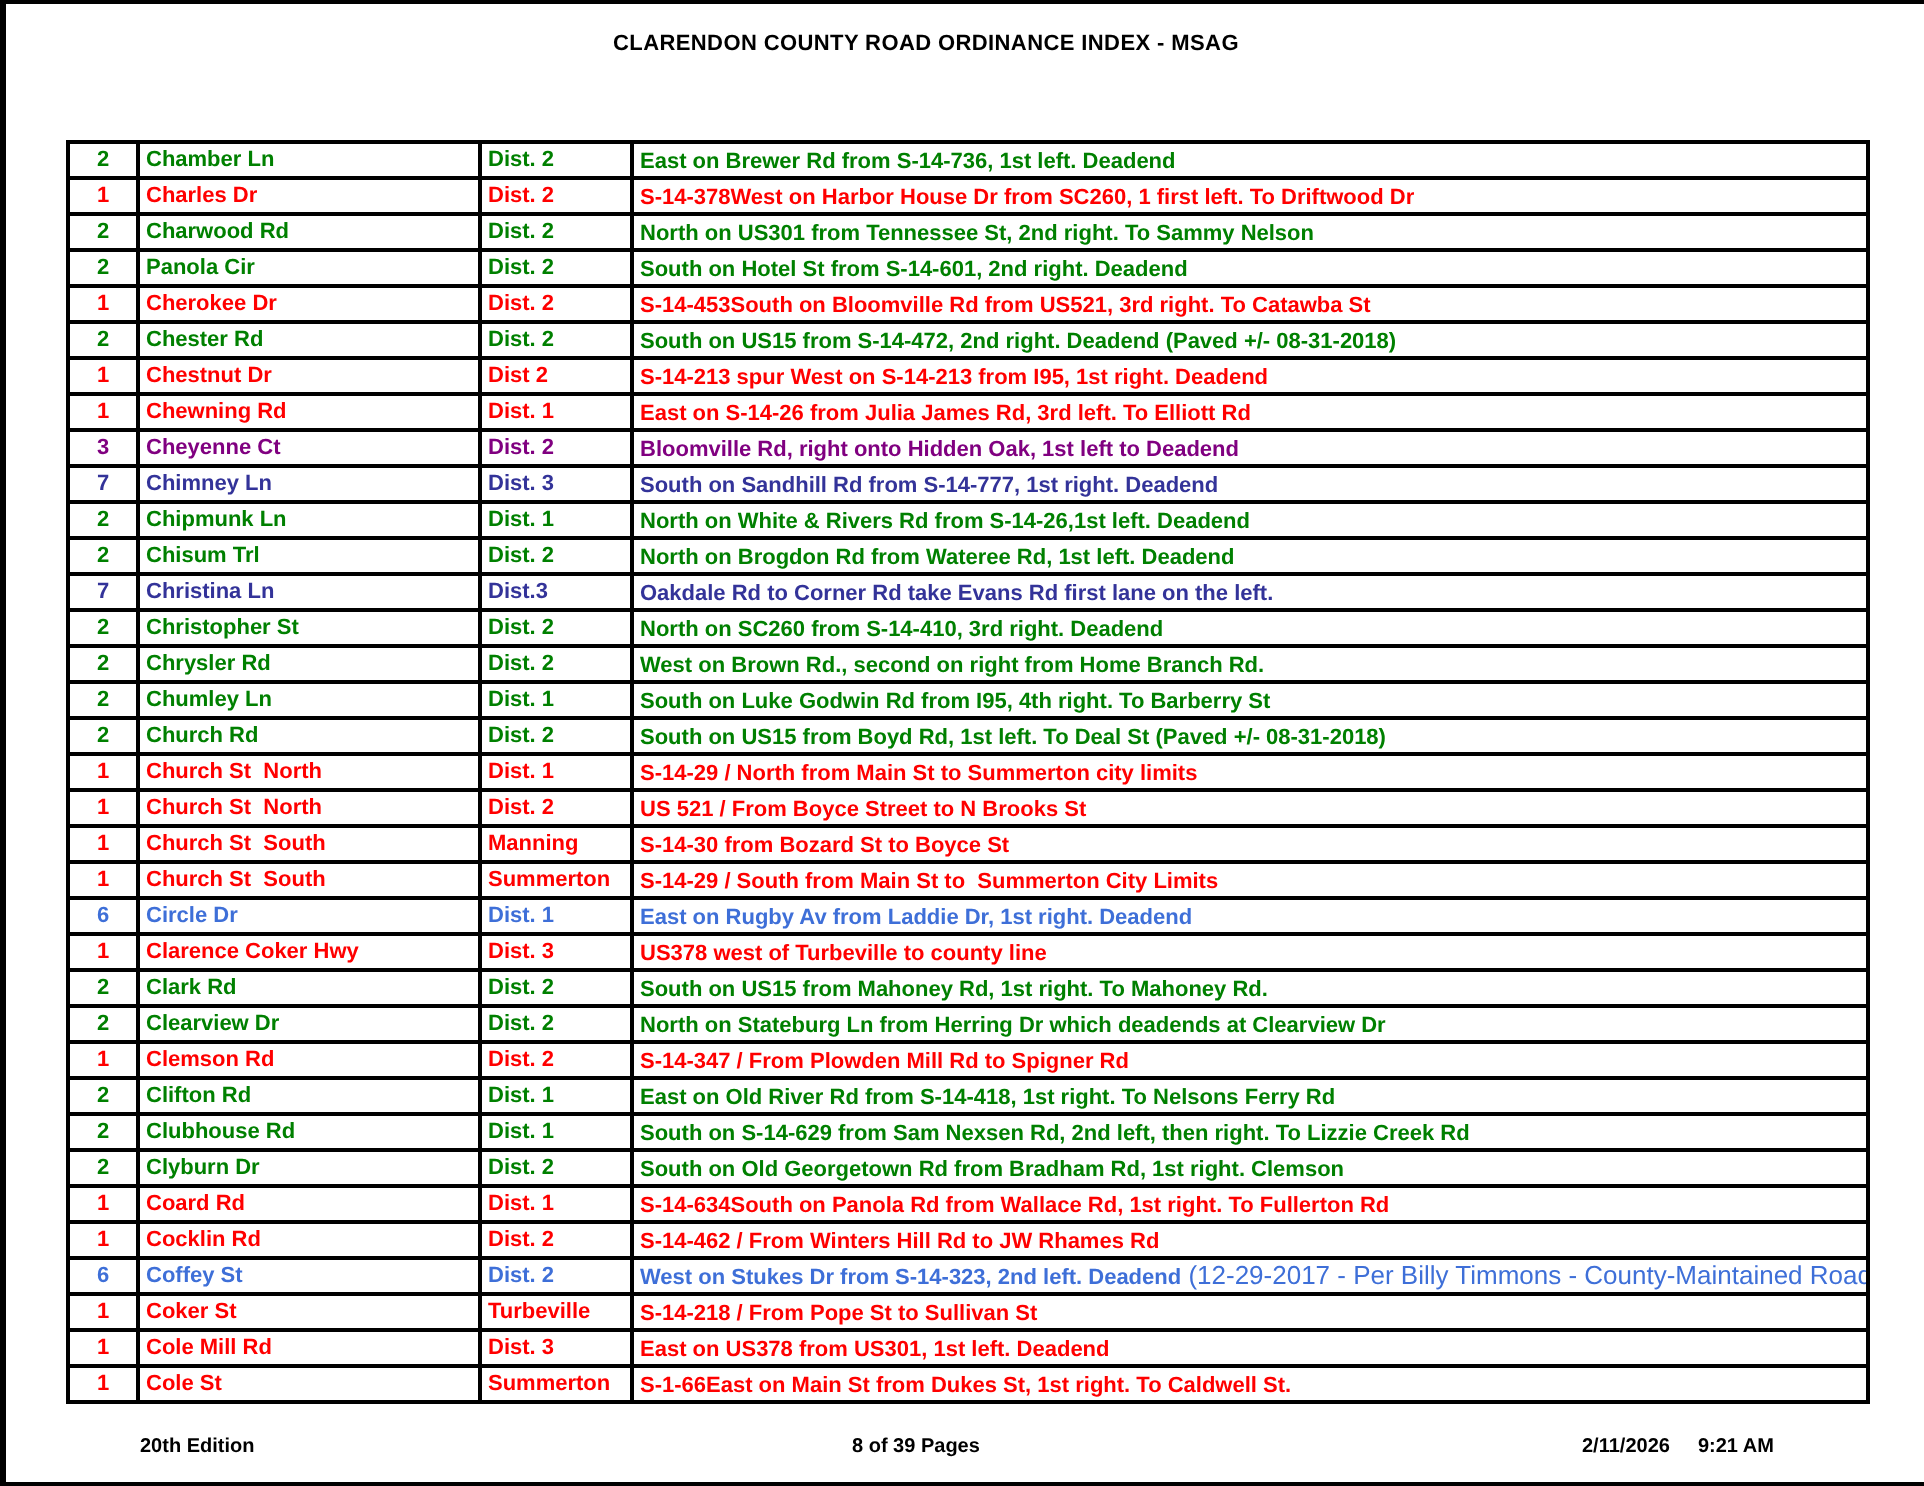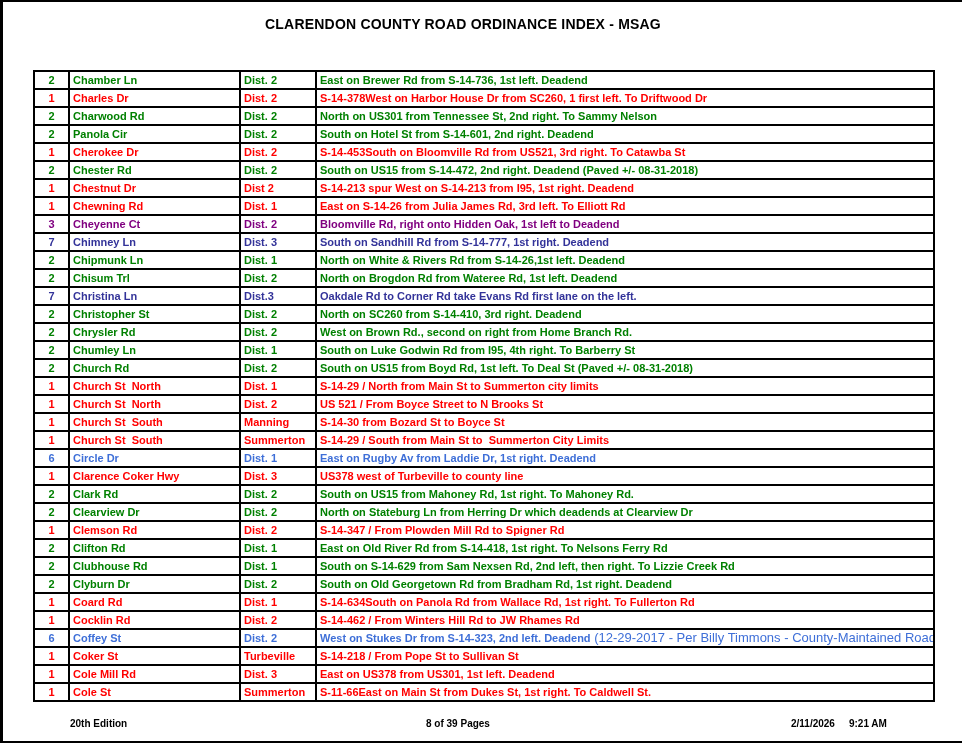--- a/index.html
+++ b/index.html
@@ -9,21 +9,21 @@
     font-family:"Liberation Sans",sans-serif;
     box-sizing:border-box;
     border-left:3px solid #000;
     border-top:2px solid #000;
     border-bottom:2px solid #000;
     overflow:hidden;
   }
   .page-title{
     position:absolute;left:0;top:14px;width:920px;
     text-align:center;
-    font-size:14px;font-weight:bold;color:#000;
+    font-size:11px;font-weight:bold;color:#000;
     letter-spacing:.2px;
     white-space:pre;
   }
   table.road-table{
     position:absolute;left:30px;top:68px;
     width:900px;
     border-collapse:collapse;
     table-layout:fixed;
   }
   table.road-table td{
@@ -228,21 +228,21 @@
       <tr style="height: 18px; color: rgb(0, 128, 0);">
     <td class="c-num">2</td>
     <td class="c-name">Clubhouse Rd</td>
     <td class="c-dist">Dist. 1</td>
     <td class="c-desc"><span class="desc-main">South on S-14-629 from Sam Nexsen Rd, 2nd left, then right. To Lizzie Creek Rd</span><span class="desc-note"></span></td>
   </tr>
       <tr style="height: 18px; color: rgb(0, 128, 0);">
     <td class="c-num">2</td>
     <td class="c-name">Clyburn Dr</td>
     <td class="c-dist">Dist. 2</td>
-    <td class="c-desc"><span class="desc-main">South on Old Georgetown Rd from Bradham Rd, 1st right. Deadend</span><span class="desc-note"></span></td>
+    <td class="c-desc"><span class="desc-main">South on Old Georgetown Rd from Bradham Rd, 1st right. Clemson</span><span class="desc-note"></span></td>
   </tr>
       <tr style="height: 18px; color: rgb(255, 0, 0);">
     <td class="c-num">1</td>
     <td class="c-name">Coard Rd</td>
     <td class="c-dist">Dist. 1</td>
     <td class="c-desc"><span class="desc-main">S-14-634South on Panola Rd from Wallace Rd, 1st right. To Fullerton Rd</span><span class="desc-note"></span></td>
   </tr>
       <tr style="height: 18px; color: rgb(255, 0, 0);">
     <td class="c-num">1</td>
     <td class="c-name">Cocklin Rd</td>
@@ -264,21 +264,21 @@
       <tr style="height: 18px; color: rgb(255, 0, 0);">
     <td class="c-num">1</td>
     <td class="c-name">Cole Mill Rd</td>
     <td class="c-dist">Dist. 3</td>
     <td class="c-desc"><span class="desc-main">East on US378 from US301, 1st left. Deadend</span><span class="desc-note"></span></td>
   </tr>
       <tr style="height: 18px; color: rgb(255, 0, 0);">
     <td class="c-num">1</td>
     <td class="c-name">Cole St</td>
     <td class="c-dist">Summerton</td>
-    <td class="c-desc"><span class="desc-main">S-11-66East on Main St from Dukes St, 1st right. To Caldwell St.</span><span class="desc-note"></span></td>
+    <td class="c-desc"><span class="desc-main">S-1-66East on Main St from Dukes St, 1st right. To Caldwell St.</span><span class="desc-note"></span></td>
   </tr>
     </tbody>
 </table>
 
 <div class="footer">
   <span class="edition">20th Edition</span>
   <span class="pagenum">8 of 39 Pages</span>
   <span class="datetime"><span>2/11/2026</span><span>9:21 AM</span></span>
 </div>
 

